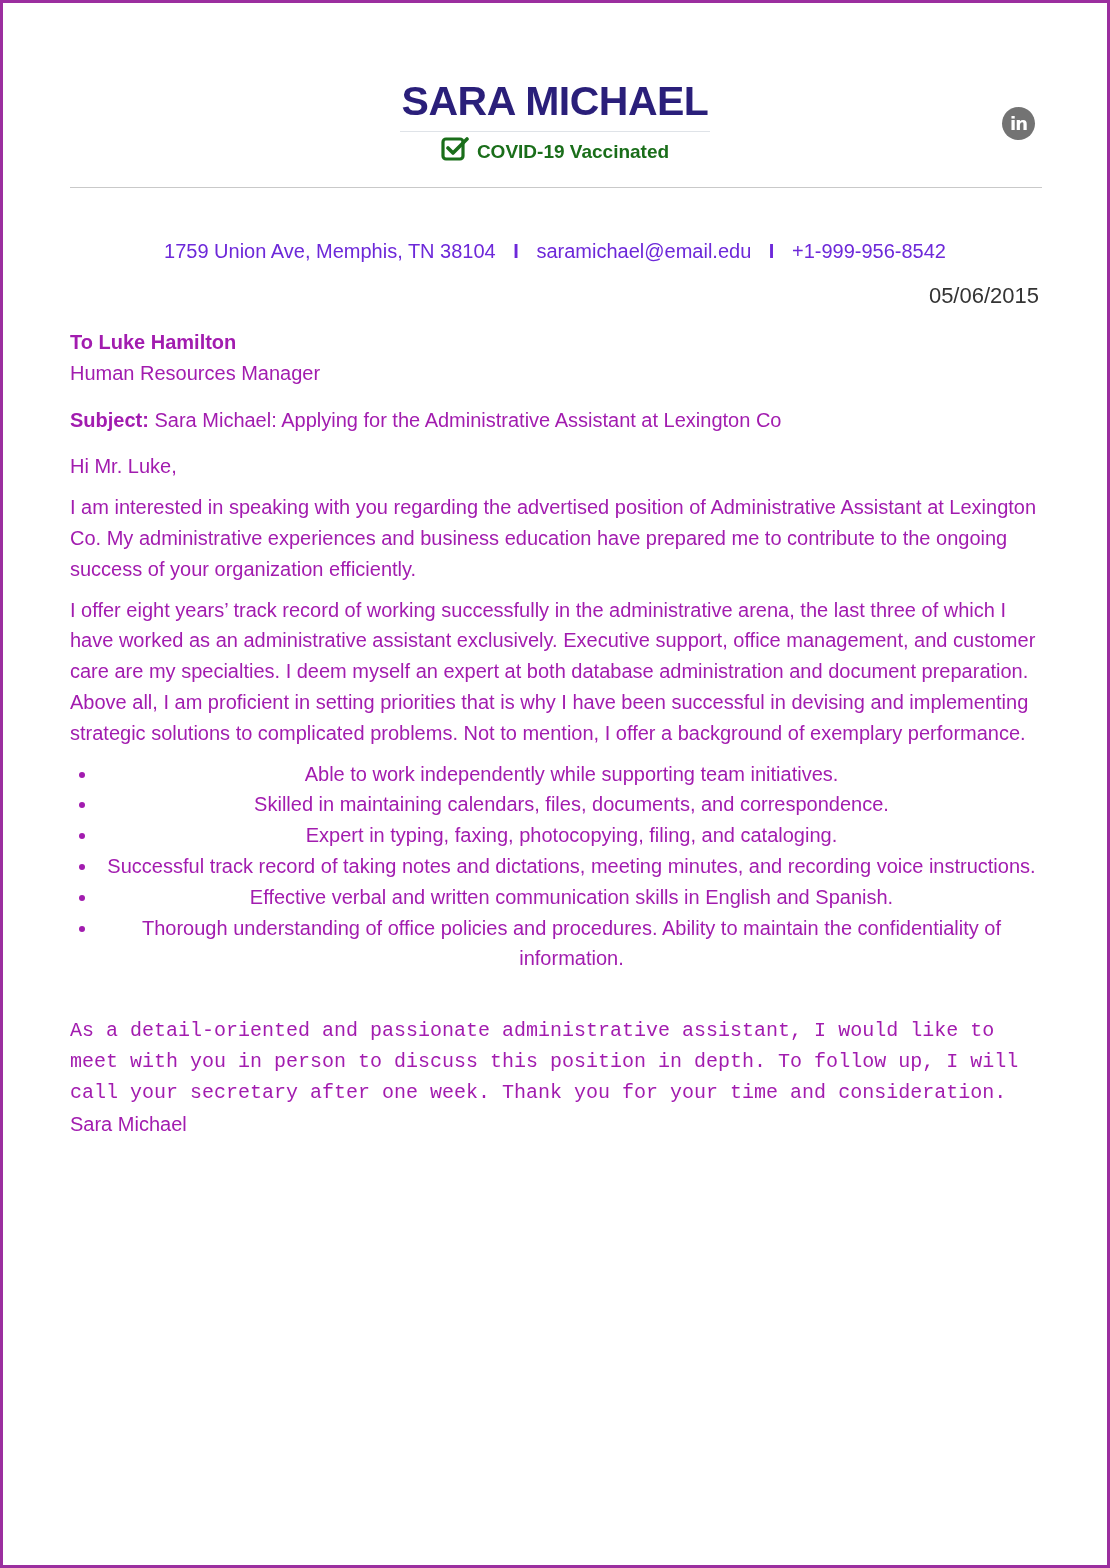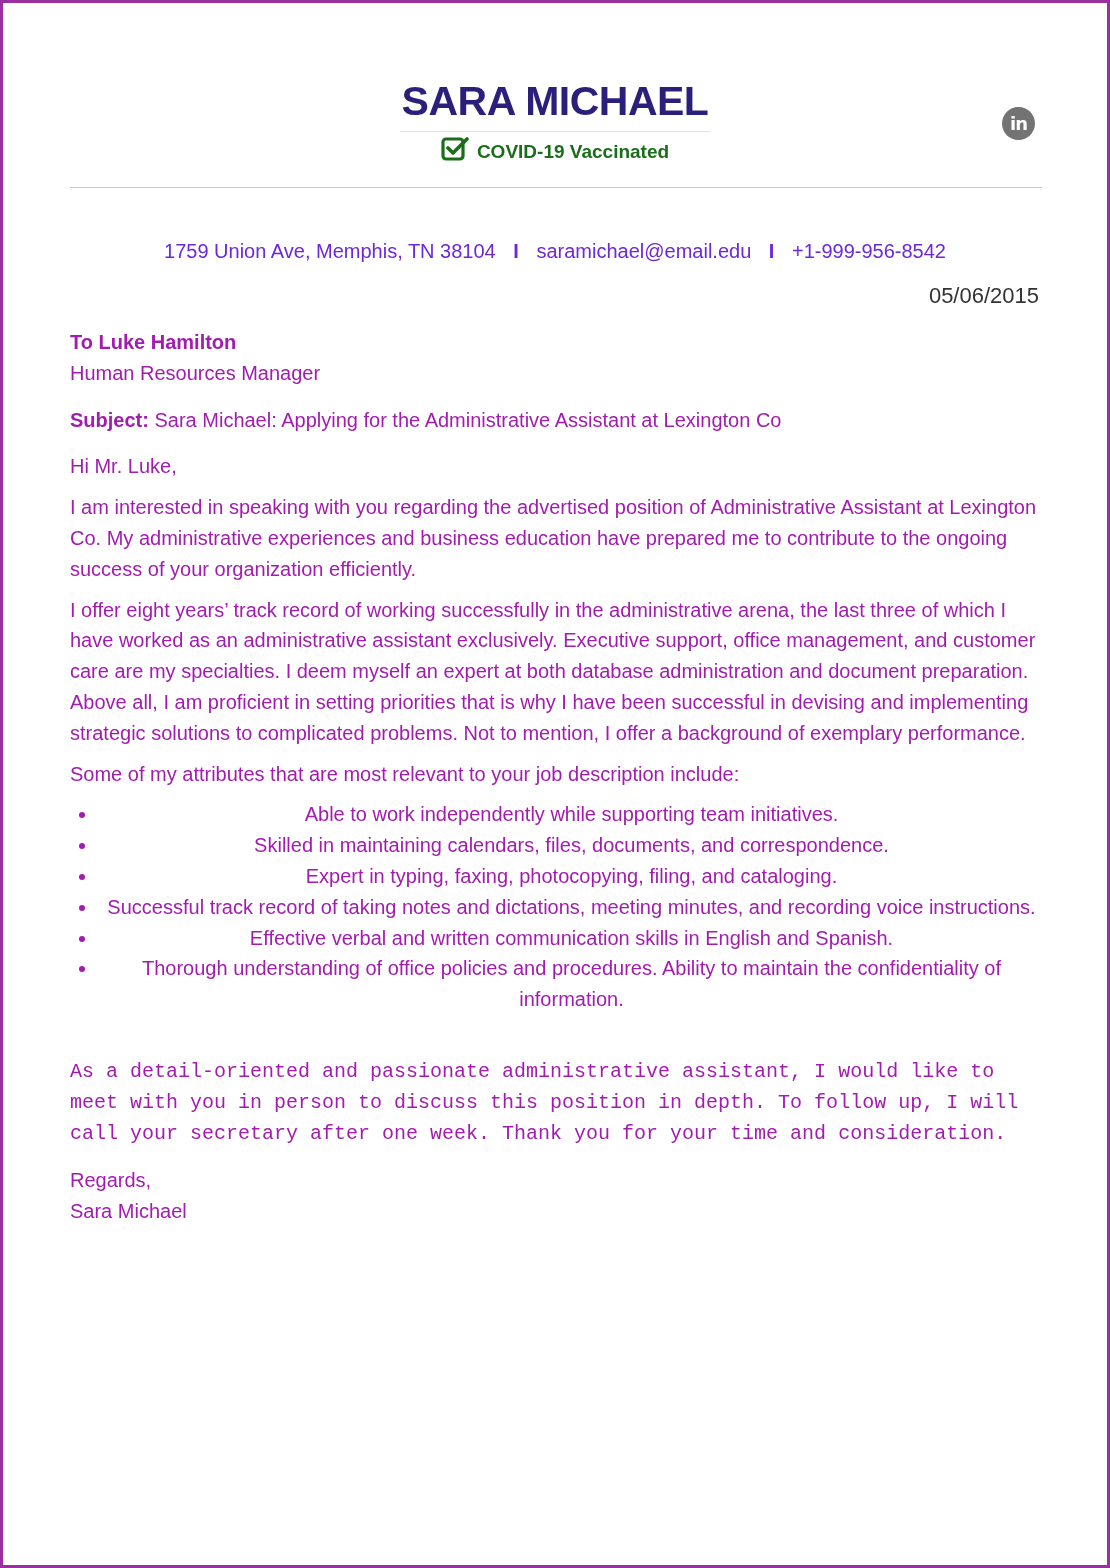--- a/index.html
+++ b/index.html
@@ -96,27 +96,25 @@
   <div class="body-text">
     <p class="to">To Luke Hamilton</p>
     <p>Human Resources Manager</p>
     <p class="gap-s subject">
       <b>Subject:</b>
       <span>Sara Michael: Applying for the Administrative Assistant at Lexington Co</span>
     </p>
     <p class="gap-s">Hi Mr. Luke,</p>
     <p class="gap-m">I am interested in speaking with you regarding the advertised position of Administrative Assistant at Lexington Co. My administrative experiences and business education have prepared me to contribute to the ongoing success of your organization efficiently.</p>
     <p class="gap-m">I offer eight years’ track record of working successfully in the administrative arena, the last three of which I have worked as an administrative assistant exclusively. Executive support, office management, and customer care are my specialties. I deem myself an expert at both database administration and document preparation. Above all, I am proficient in setting priorities that is why I have been successful in devising and implementing strategic solutions to complicated problems. Not to mention, I offer a background of exemplary performance.</p>
-    <p class="gap-m">Some of my attributes that are most relevant to your job description include:</p>
     <ul class="attrs">
       <li>Able to work independently while supporting team initiatives.</li>
       <li>Skilled in maintaining calendars, files, documents, and correspondence.</li>
       <li>Expert in typing, faxing, photocopying, filing, and cataloging.</li>
       <li>Successful track record of taking notes and dictations, meeting minutes, and recording voice instructions.</li>
       <li>Effective verbal and written communication skills in English and Spanish.</li>
       <li>Thorough understanding of office policies and procedures. Ability to maintain the confidentiality of information.</li>
     </ul>
     <p class="closing">As a detail-oriented and passionate administrative assistant, I would like to meet with you in person to discuss this position in depth. To follow up, I will call your secretary after one week. Thank you for your time and consideration.</p>
-    <p class="gap-s">Regards,</p>
     <p>Sara Michael</p>
   </div>
 
 </div>
 
 </body></html>

